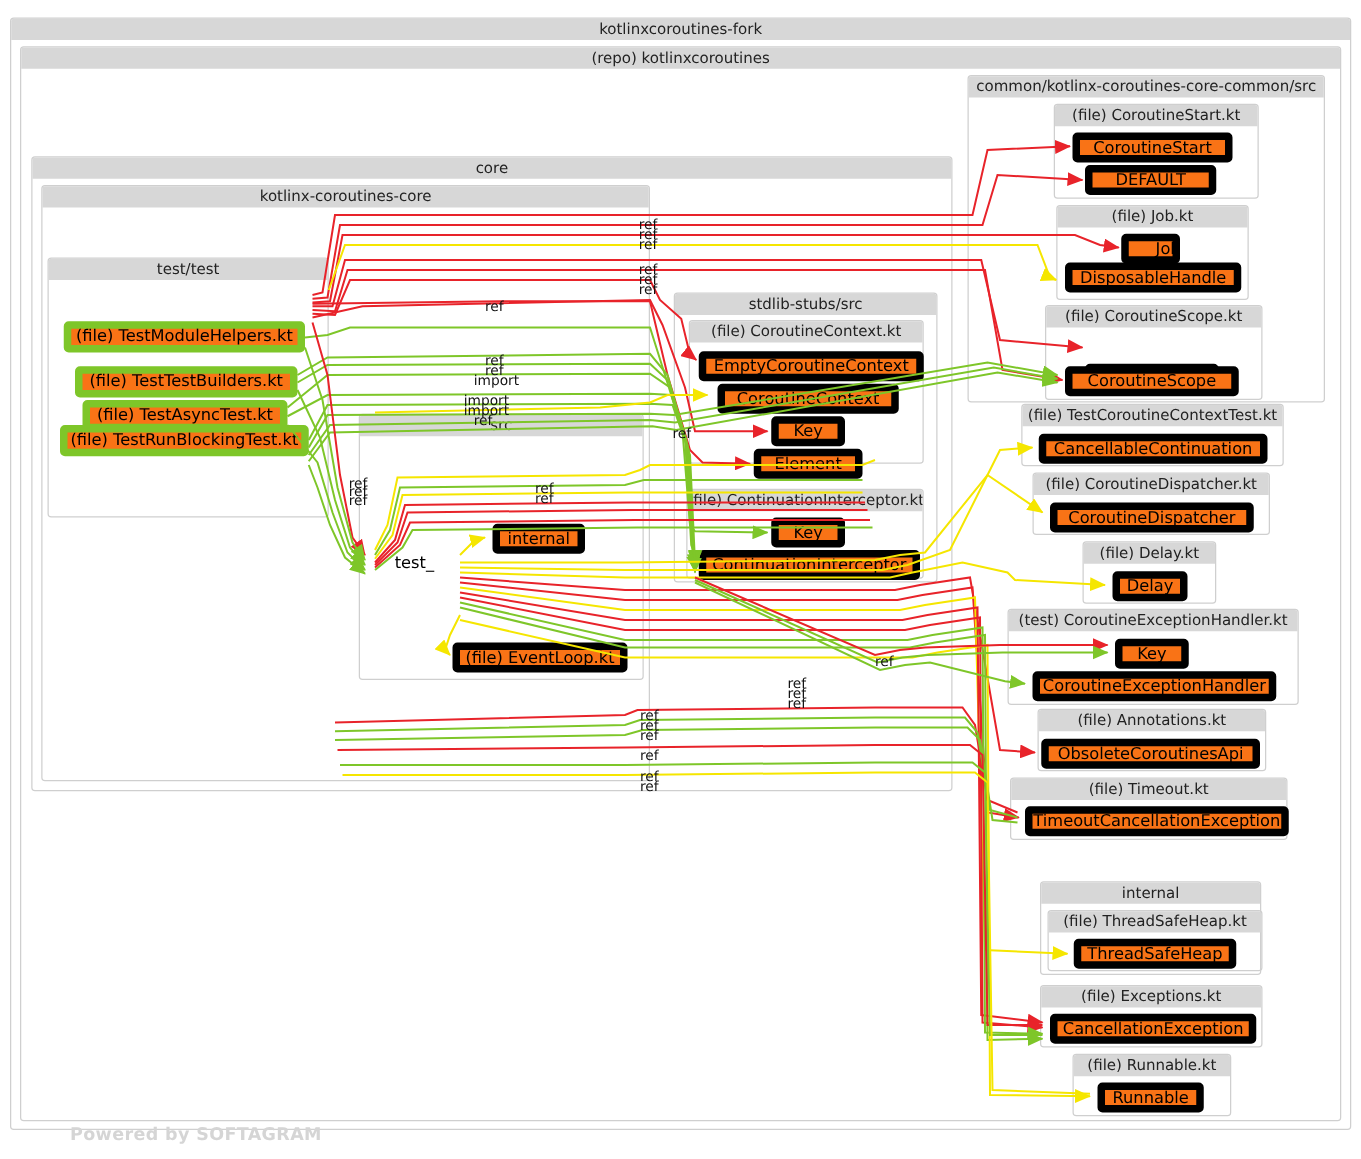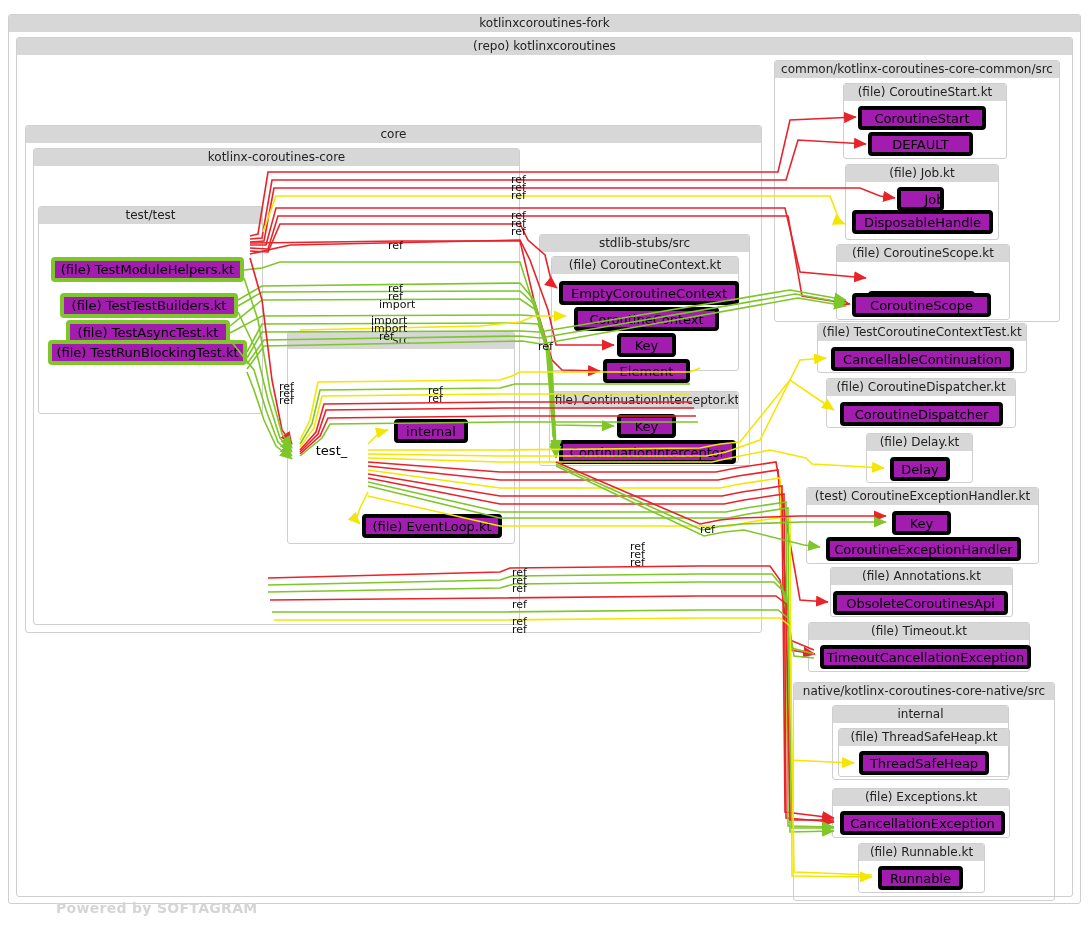--- a/index.html
+++ b/index.html
@@ -7,21 +7,21 @@
   #stage{position:relative;width:1089px;height:927px;background:#fff;overflow:hidden;}
 
   
   .cont{position:absolute;box-sizing:border-box;border:1px solid #cfcfcf;border-radius:3px;background:transparent;}
   .cont>.hdr{
     box-sizing:border-box;width:100%;background:#d7d7d7;border-radius:2px 2px 0 0;
     text-align:center;color:#222;font-size:12px;line-height:17px;height:17px;white-space:nowrap;overflow:hidden;
   }
 
   
-  .node{position:absolute;box-sizing:border-box;background:#a21caf;border:4px solid #000000;border-radius:4px;
+  .node{position:absolute;box-sizing:border-box;background:#f97316;border:6px solid #000000;border-radius:4px;
         display:flex;align-items:center;justify-content:center;font-size:13px;color:#000;white-space:nowrap;}
   .node.red{border-color:#e8232a;}
   .node.green{border-color:#7ec629;}
   .node.naked{border:none;background:transparent;}
 
   .elabel{position:absolute;font-size:11px;color:#111;background:transparent;white-space:nowrap;line-height:11px;}
 
   #watermark{position:absolute;left:56px;top:900px;font-size:14px;font-weight:bold;color:#d5d5d5;letter-spacing:.3px;}
 
   svg#edges{position:absolute;left:0;top:0;width:1089px;height:927px;overflow:visible;}
@@ -174,23 +174,20 @@
     <span>ObsoleteCoroutinesApi</span>
   </div>
 
   <div class="cont" style="left:808px;top:622px;width:222px;height:50px;">
     <div class="hdr">(file) Timeout.kt</div>
   </div>
   <div class="node" style="left:820px;top:645px;width:211px;height:24px;">
     <span>TimeoutCancellationException</span>
   </div>
 
-  <div class="cont" style="left:793px;top:682px;width:262px;height:219px;">
-    <div class="hdr">native/kotlinx-coroutines-core-native/src</div>
-  </div>
   <div class="cont" style="left:832px;top:705px;width:177px;height:75px;">
     <div class="hdr">internal</div>
   </div>
   <div class="cont" style="left:838px;top:728px;width:172px;height:49px;">
     <div class="hdr">(file) ThreadSafeHeap.kt</div>
   </div>
   <div class="node" style="left:859px;top:751px;width:130px;height:24px;text-align:right;">
     <span>ThreadSafeHeap</span>
   </div>
 

